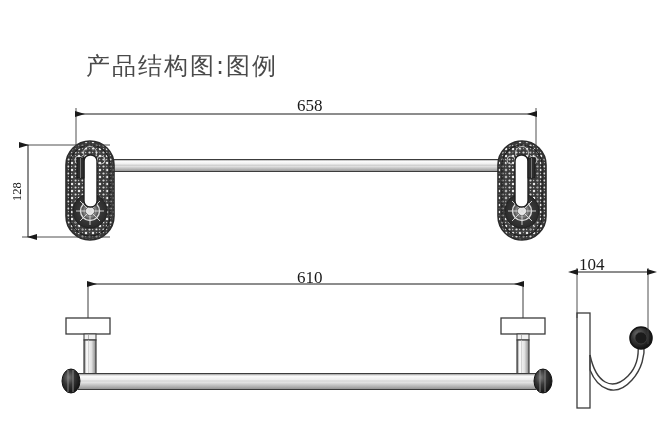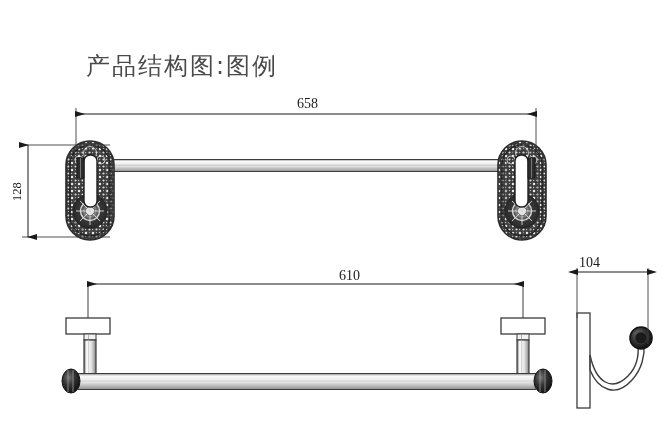--- a/index.html
+++ b/index.html
@@ -32,21 +32,21 @@
     font-size: 24px;
     letter-spacing: 2px;
     color: #4a4a4a;
     white-space: nowrap;
     user-select: none;
     margin-left: 36px;
   }
   .dim-label {
     position: absolute;
     font-family: "Liberation Serif", serif;
-    font-size: 14px;
+    font-size: 17px;
     color: #1a1a1a;
     white-space: nowrap;
     user-select: none;
   }
   .dim-label-vertical {
     position: absolute;
     font-family: "Liberation Serif", serif;
     font-size: 12.5px;
     color: #1a1a1a;
     white-space: nowrap;
@@ -239,17 +239,17 @@
         <line x1="648" y1="268" x2="648" y2="344" stroke="#3c3c3c" stroke-width="0.9"></line>
         <line x1="577" y1="272" x2="648" y2="272" stroke="#1a1a1a" stroke-width="1" marker-start="url(#arrowR)" marker-end="url(#arrowL)"></line>
       </g>
     </g>
   </svg>
 
   <div class="dim-label" style="left:297px; top:96px;">658</div>
 
   <div class="dim-label-vertical" style="left:4px; top:184px; width:26px; text-align:center;">128</div>
 
-  <div class="dim-label" style="left:297px; top:268px;margin-left:42px;">610</div>
+  <div class="dim-label" style="left:297px; top:268px;">610</div>
 
   <div class="dim-label" style="left:579px; top:255px;">104</div>
 
 </div>
 
 </body></html>

